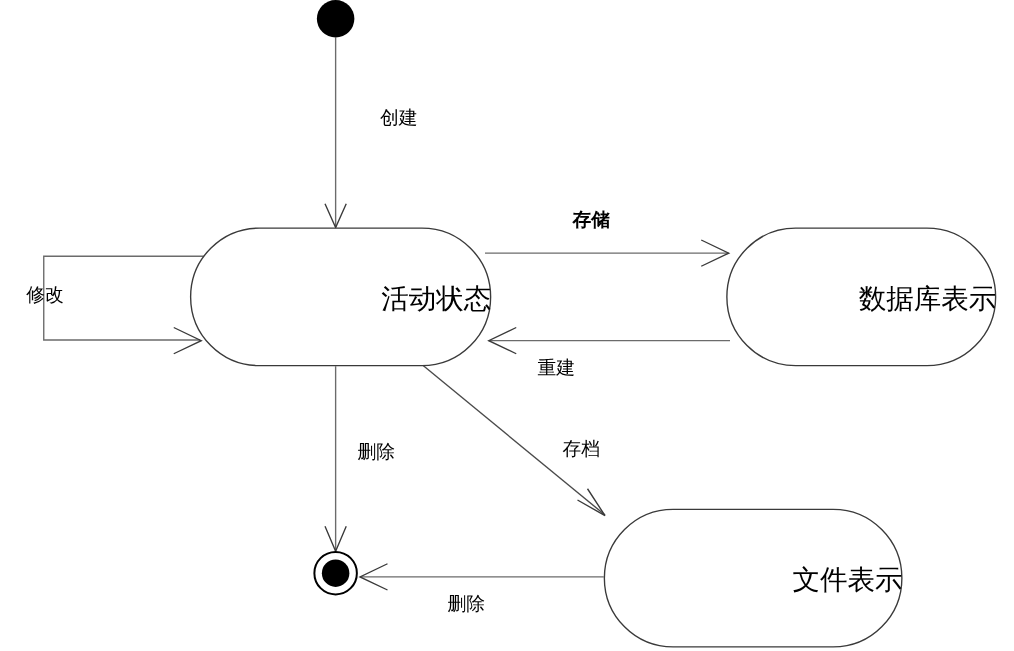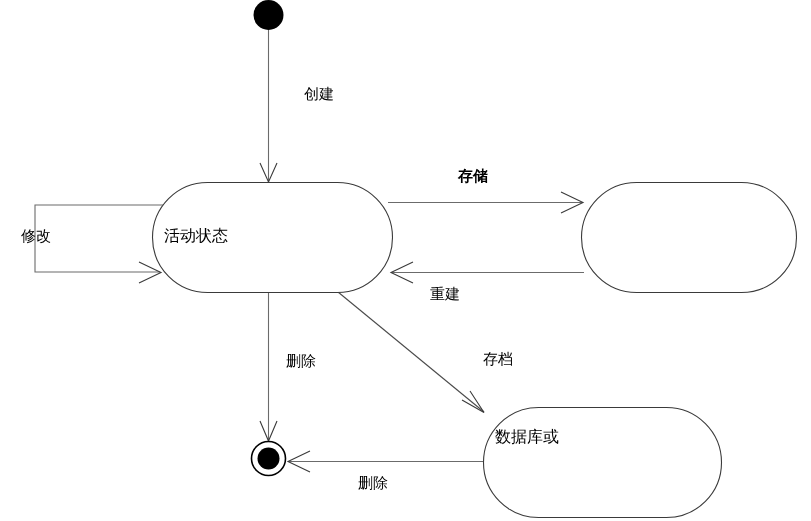--- a/index.html
+++ b/index.html
@@ -57,23 +57,22 @@
     stroke-width: 1.6;
   }
   .diagram-text {
     position: absolute;
     color: #000000;
     font-family: "DejaVu Sans", "Liberation Sans", sans-serif;
     white-space: pre;
     line-height: 1.18;
   }
   .state-label {
-    font-size: 16px;
-    text-align: left;
-    padding-left: 12px;
+    font-size: 22px;
+    text-align: right;
   }
   .edge-label {
     font-size: 15px;
   }
 </style>
 </head>
 <body>
 
 <div id="diagram-root">
 
@@ -124,30 +123,31 @@
 
     <g>
       <circle class="node-ring" cx="268.5" cy="458.5" r="17"></circle>
       <circle class="node-fill-black" cx="268.5" cy="458.5" r="11"></circle>
     </g>
 
   </svg>
 
   <div class="diagram-text state-label" style="left:152px; top:227px; width:241px;">活动状态</div>
 
+  <div class="diagram-text state-label" style="left:581px; top:227px; width:216px;">数据库表示</div>
 
-  <div class="diagram-text state-label" style="left:483px; top:428px; width:239px;">数据库或</div>
+  <div class="diagram-text state-label" style="left:483px; top:452px; width:239px;">文件表示</div>
 
   <div class="diagram-text edge-label" style="left:304px; top:86px;">创建</div>
 
   <div class="diagram-text edge-label" style="left:21px; top:228px;">修改</div>
 
   <div class="diagram-text edge-label" style="left:458px; top:168px;font-weight:bold;">存储</div>
 
   <div class="diagram-text edge-label" style="left:430px; top:286px;">重建</div>
 
   <div class="diagram-text edge-label" style="left:286px; top:353px;">删除</div>
 
-  <div class="diagram-text edge-label" style="left:450px; top:351px;margin-left:33px;">存档</div>
+  <div class="diagram-text edge-label" style="left:450px; top:351px;">存档</div>
 
   <div class="diagram-text edge-label" style="left:358px; top:475px;">删除</div>
 
 </div>
 
 </body></html>

